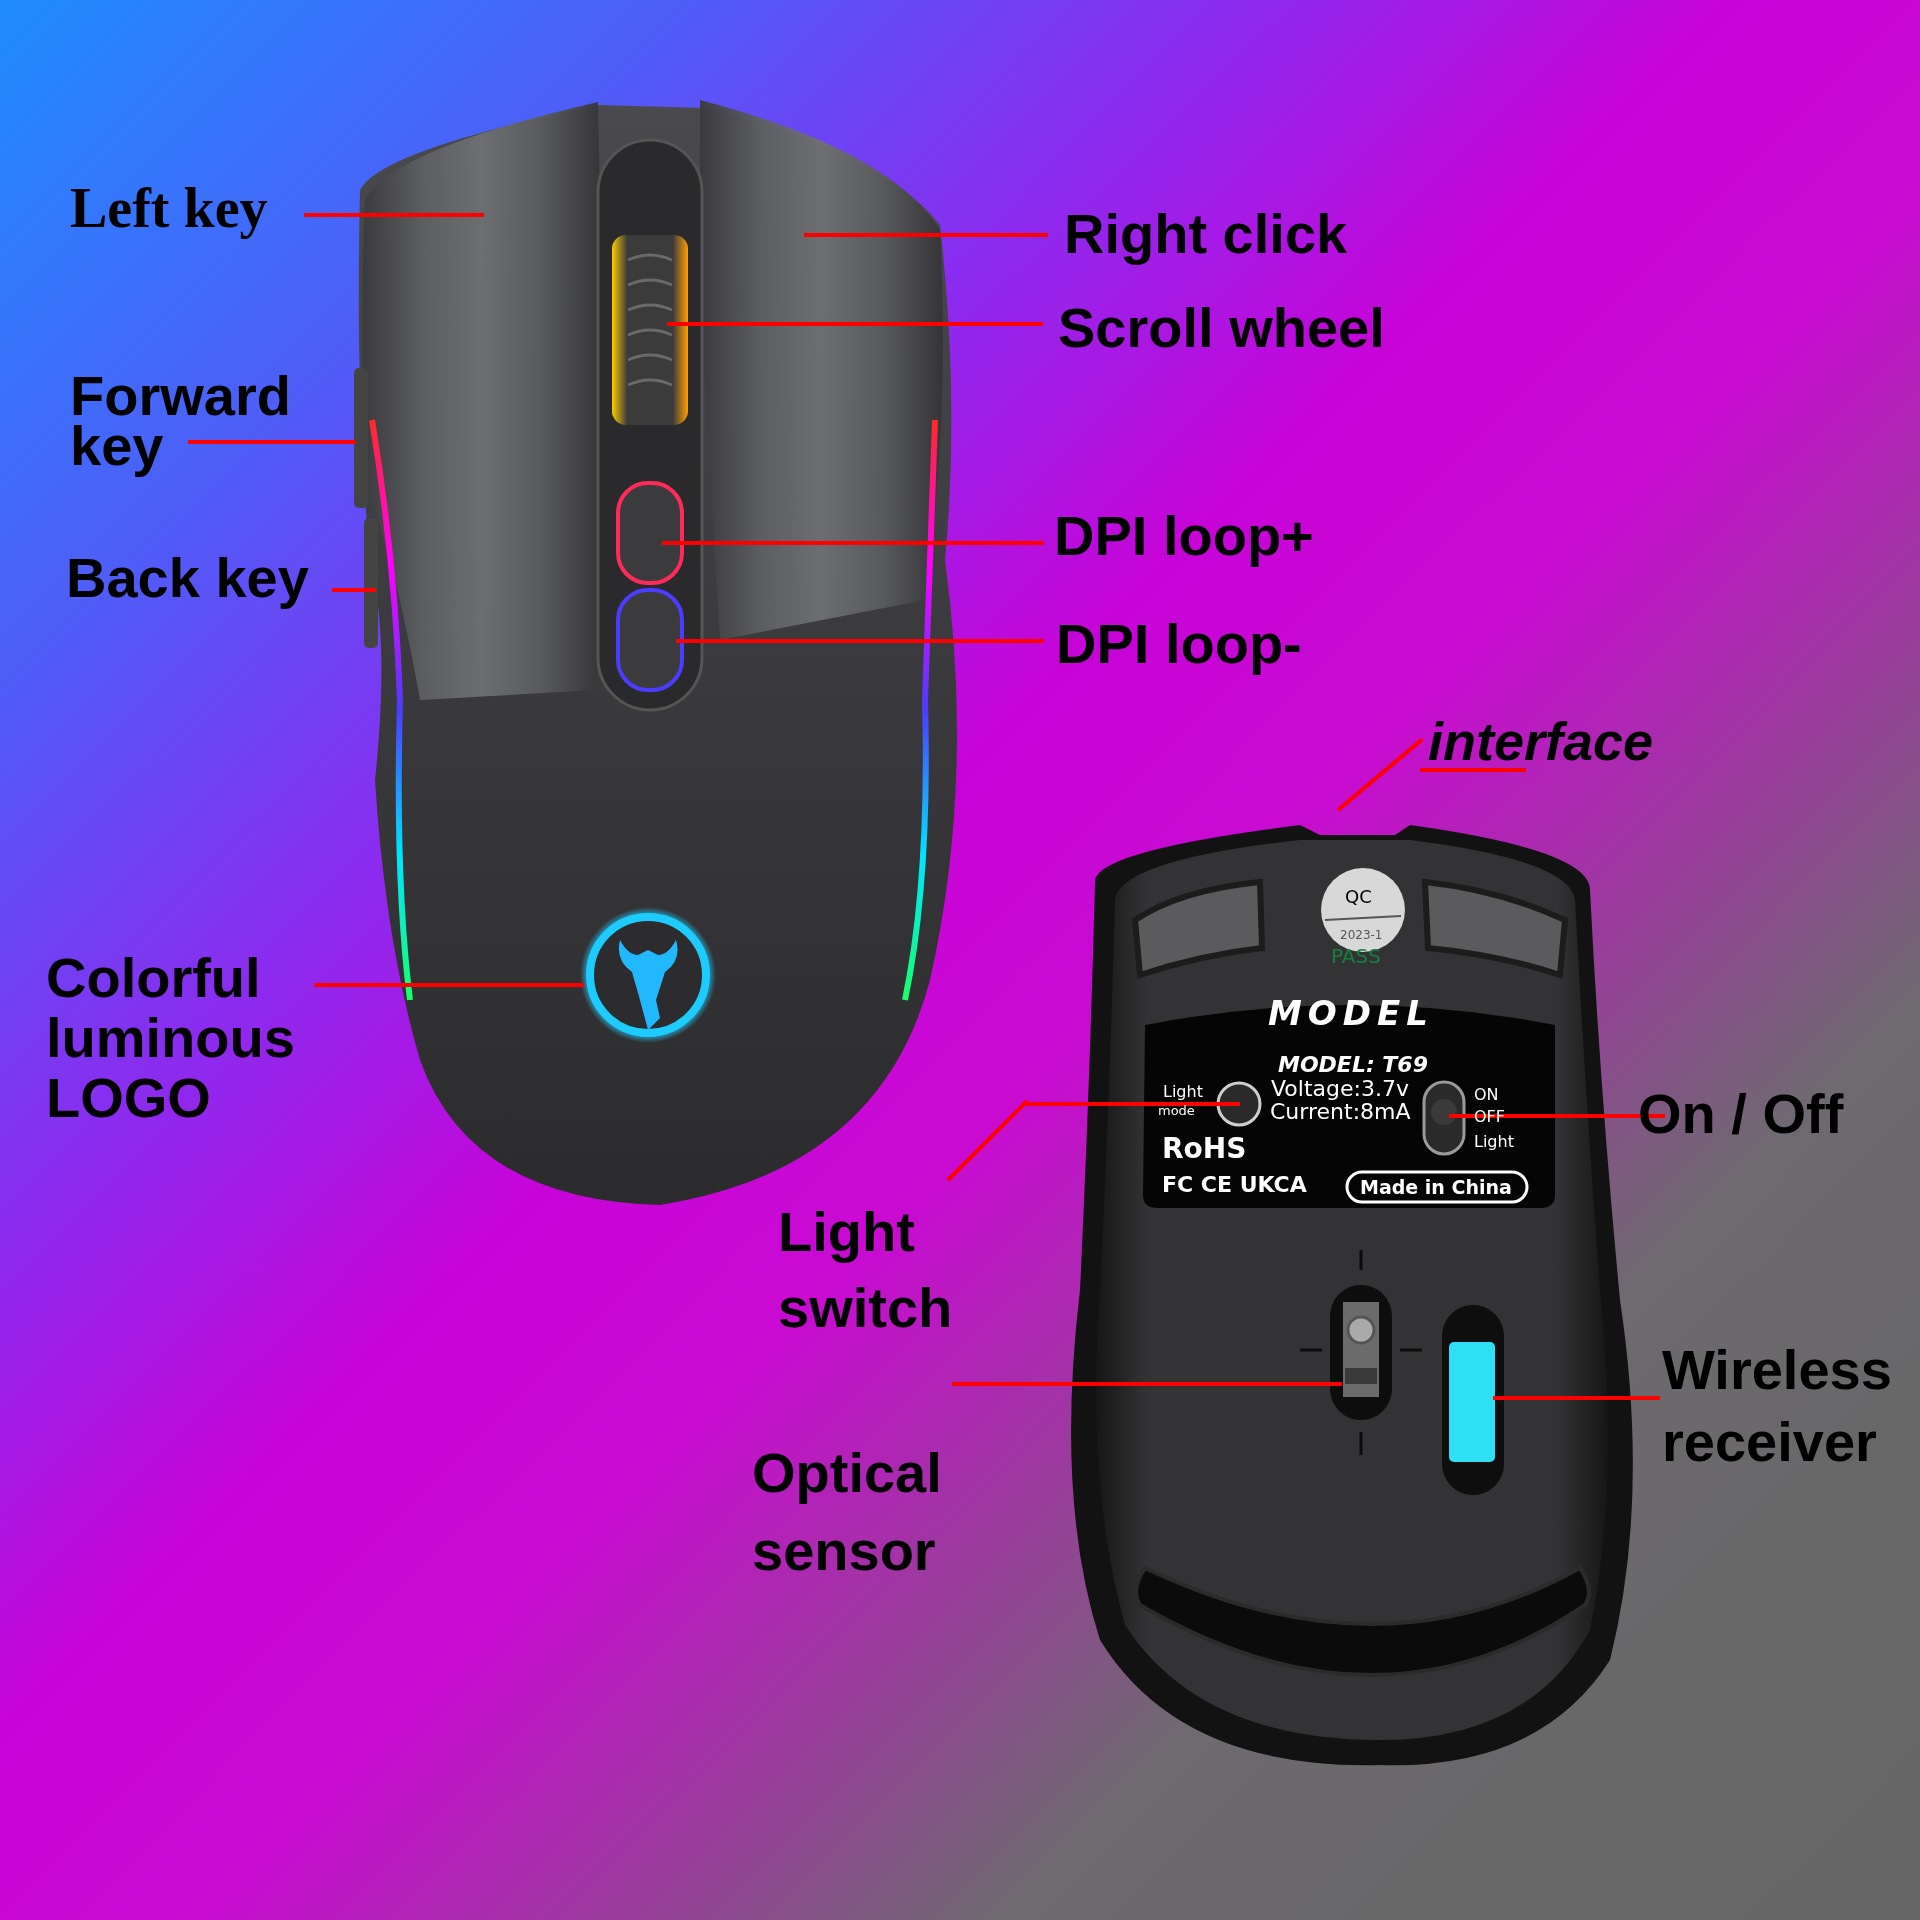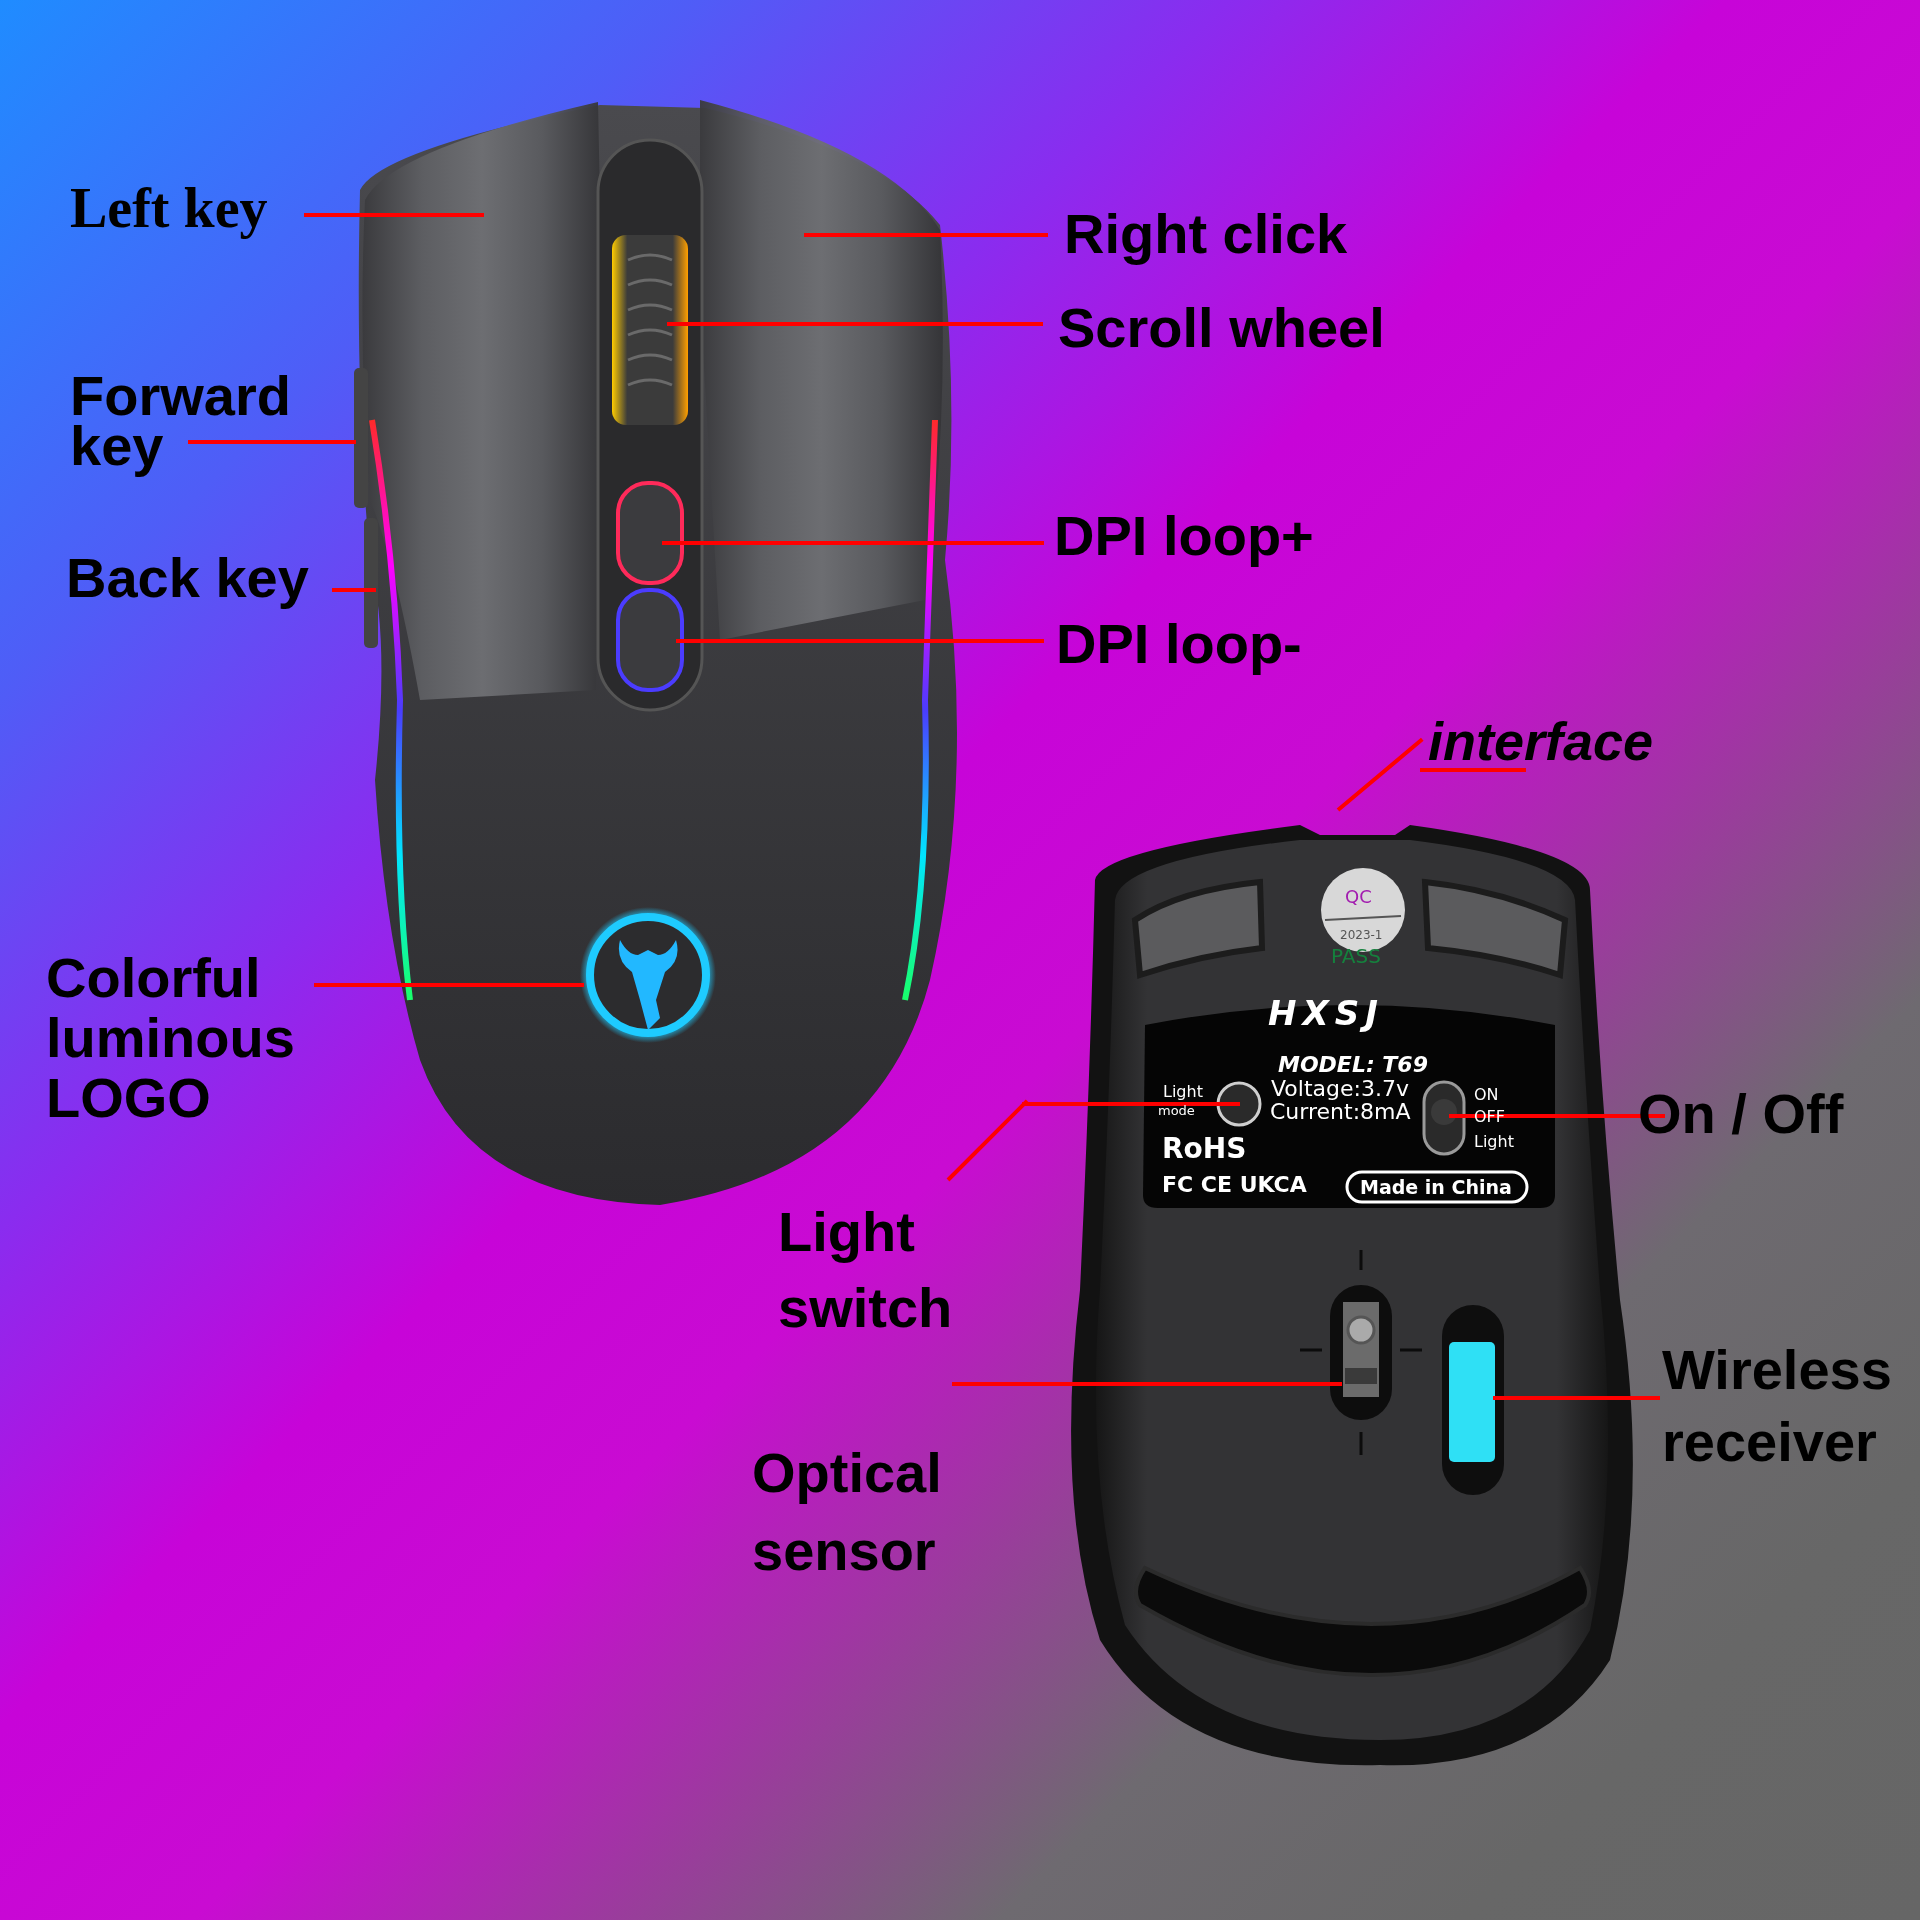--- a/index.html
+++ b/index.html
@@ -169,25 +169,25 @@
 </div>
 <div class="label" style="left:752px;top:1434px;line-height:78px;">
   <div>Optical</div>
   <div>sensor</div>
 </div>
 <div class="label" style="left:1662px;top:1326px;line-height:72px;margin-top:8px;">
   <div>Wireless</div>
   <div>receiver</div>
 </div>
 
-<div class="sticker-text" style="left:1345px;top:886px;color:#a21caf;font-size:18px;">QC</div>
+<div class="sticker-text" style="left:1345px;top:886px;color:#000000;font-size:18px;">QC</div>
 <div class="sticker-text" style="left:1331px;top:902px;color:#15803d;font-size:20px;margin-top:42px;">PASS</div>
 <div class="sticker-text" style="left:1340px;top:928px;color:#555;font-size:12px;">2023-1</div>
 
-<div class="sticker-text" style="left:1268px;top:993px;font-size:34px;font-weight:700;letter-spacing:6px;font-style:italic;">HXSJ</div>
+<div class="sticker-text" style="left:1268px;top:993px;font-size:34px;font-weight:700;letter-spacing:6px;font-style:italic;">MODEL</div>
 <div class="sticker-text" style="left:1278px;top:1052px;font-size:22px;font-weight:700;font-style:italic;">MODEL: T69</div>
 <div class="sticker-text" style="left:1271px;top:1076px;font-size:22px;">Voltage:3.7v</div>
 <div class="sticker-text" style="left:1270px;top:1099px;font-size:22px;">Current:8mA</div>
 <div class="sticker-text" style="left:1163px;top:1082px;font-size:16px;">Light</div>
 <div class="sticker-text" style="left:1158px;top:1103px;font-size:13px;">mode</div>
 <div class="sticker-text" style="left:1474px;top:1085px;font-size:16px;">ON</div>
 <div class="sticker-text" style="left:1474px;top:1107px;font-size:16px;">OFF</div>
 <div class="sticker-text" style="left:1474px;top:1132px;font-size:16px;">Light</div>
 <div class="sticker-text" style="left:1162px;top:1132px;font-size:28px;font-weight:700;">RoHS</div>
 <div class="sticker-text" style="left:1162px;top:1172px;font-size:22px;font-weight:700;">FC CE UKCA</div>

